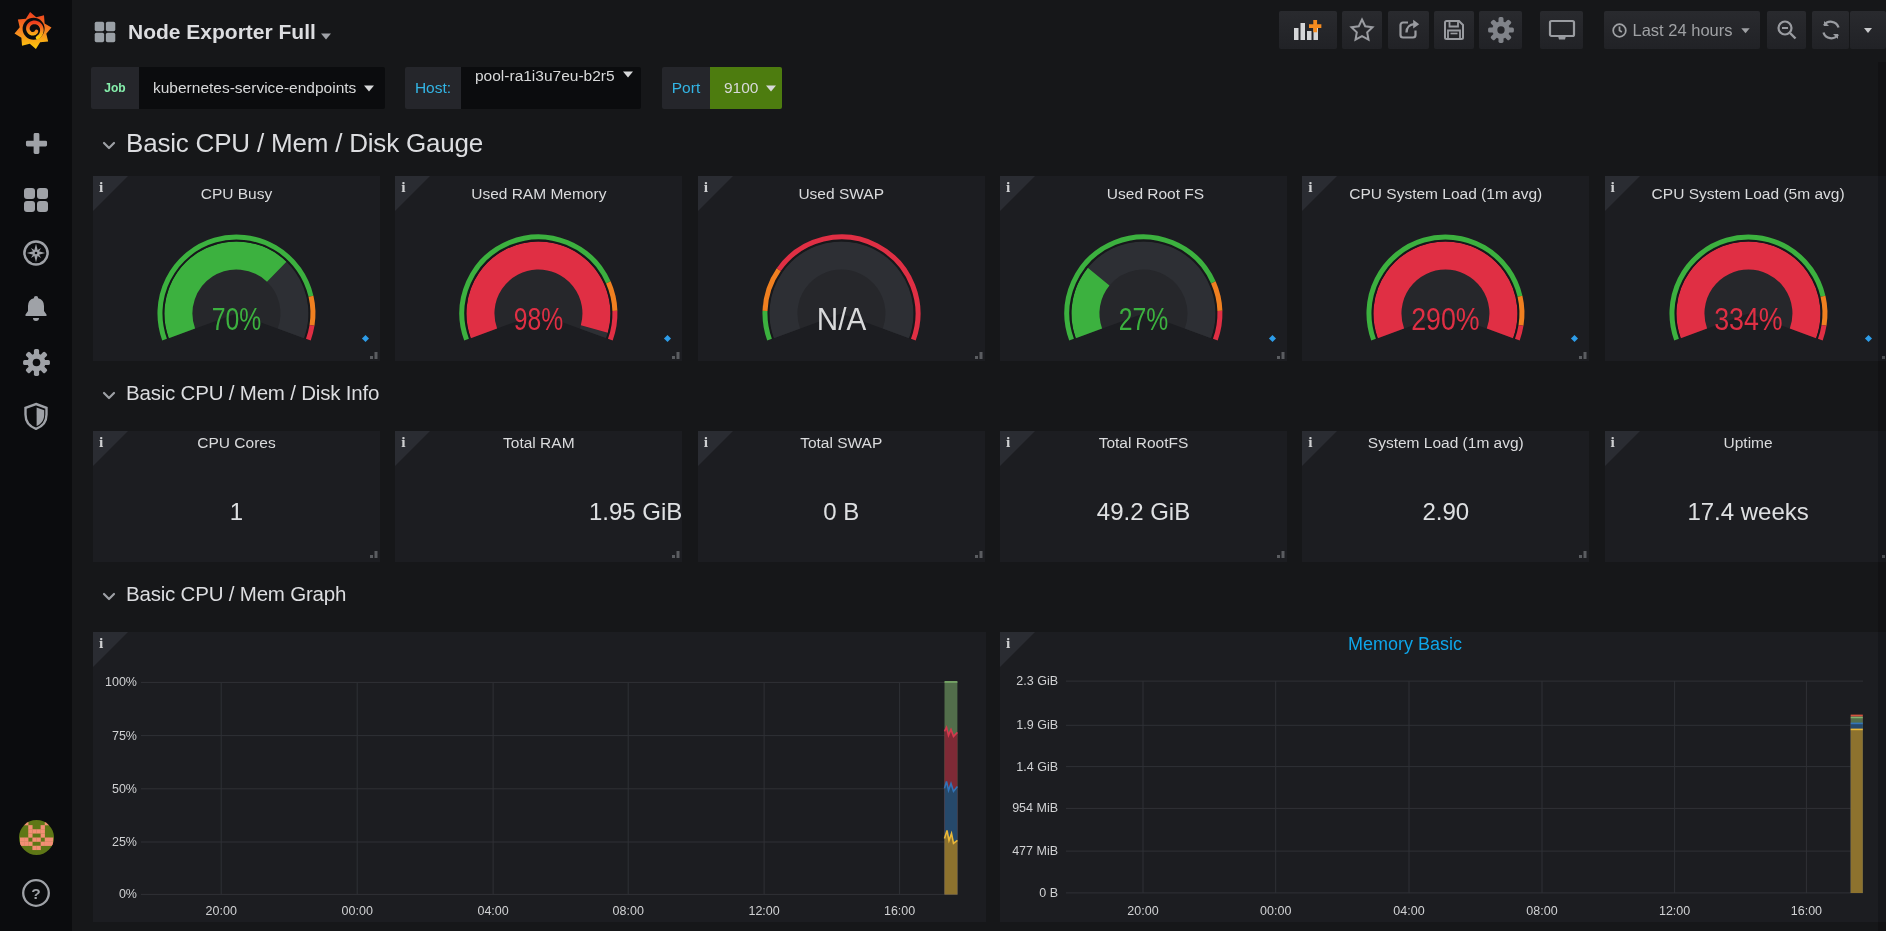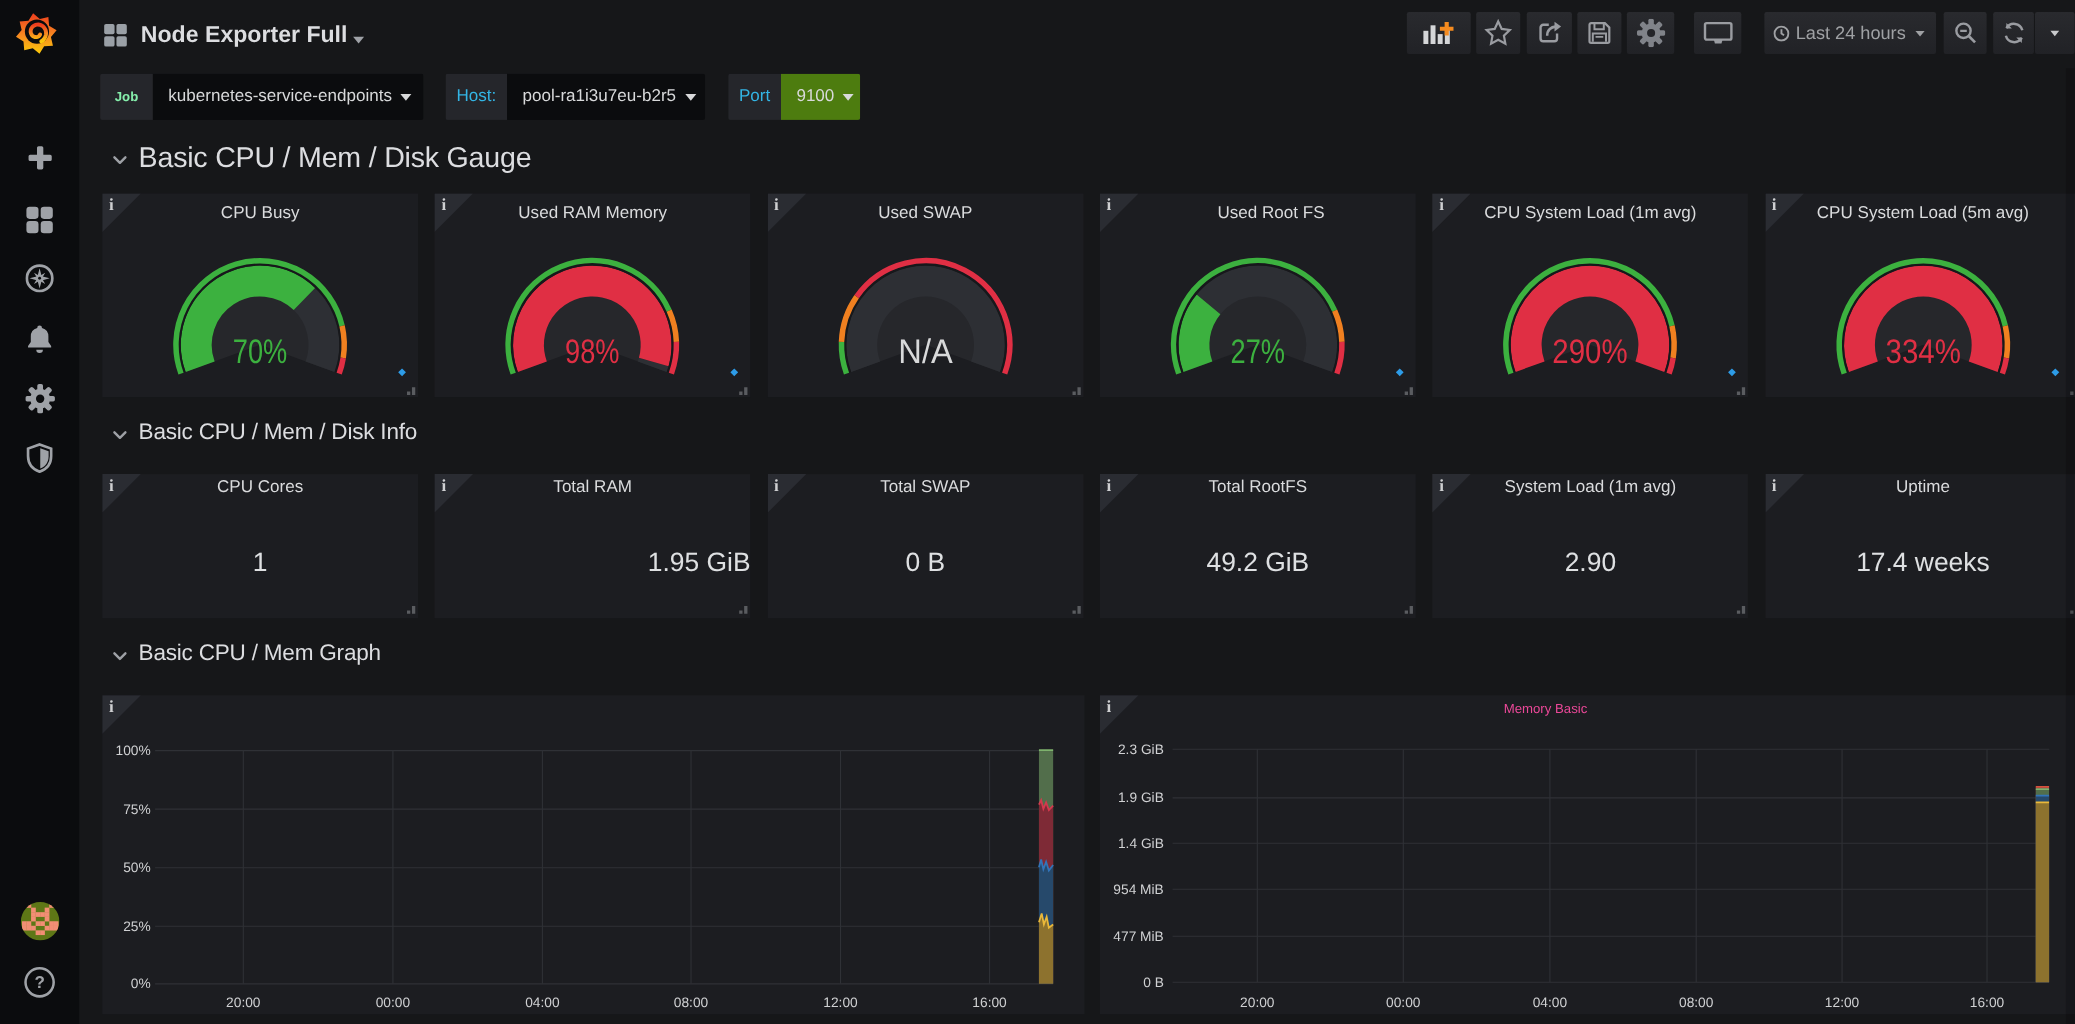--- a/index.html
+++ b/index.html
@@ -211,21 +211,21 @@
       <text x="264.2" y="283" fill="#d0d1d3" font-size="12.5" text-anchor="middle">00:00</text>
       <text x="400.1" y="283" fill="#d0d1d3" font-size="12.5" text-anchor="middle">04:00</text>
       <text x="535.2" y="283" fill="#d0d1d3" font-size="12.5" text-anchor="middle">08:00</text>
       <text x="671.1" y="283" fill="#d0d1d3" font-size="12.5" text-anchor="middle">12:00</text>
       <text x="806.6" y="283" fill="#d0d1d3" font-size="12.5" text-anchor="middle">16:00</text>
     </svg>
     <div style="position:absolute;left:0;top:0;width:0;height:0;border-top:35px solid #2a2c32;border-right:35px solid transparent"></div>
     <div style="position:absolute;left:6px;top:2px;color:#cfd0d2;font-family:'Liberation Serif',serif;font-weight:bold;font-size:15.5px">i</div>
   </div>
 <div style="position:absolute;left:1000.0px;top:631.6px;width:886.0px;height:290.0px;background:#1c1d21;overflow:hidden">
-    <div style="position:absolute;left:0;top:1.4px;width:810px;height:22px;line-height:22px;text-align:center;font-size:12px;font-weight:500;color:#ec4899">Memory Basic</div>
+    <div style="position:absolute;left:0;top:1.4px;width:810px;height:22px;line-height:22px;text-align:center;font-size:18px;font-weight:500;color:#0ea5e9">Memory Basic</div>
     <svg width="886" height="290" style="position:absolute;left:0;top:0">
       <line x1="66" y1="49.1" x2="863" y2="49.1" stroke="#2f3136" stroke-width="1"></line>
       <line x1="66" y1="93.3" x2="863" y2="93.3" stroke="#2f3136" stroke-width="1"></line>
       <line x1="66" y1="134.6" x2="863" y2="134.6" stroke="#2f3136" stroke-width="1"></line>
       <line x1="66" y1="176.4" x2="863" y2="176.4" stroke="#2f3136" stroke-width="1"></line>
       <line x1="66" y1="219.1" x2="863" y2="219.1" stroke="#2f3136" stroke-width="1"></line>
       <line x1="66" y1="260.9" x2="863" y2="260.9" stroke="#2f3136" stroke-width="1"></line>
       <line x1="143.0" y1="49.1" x2="143.0" y2="260.9" stroke="#2f3136" stroke-width="1"></line>
       <line x1="275.7" y1="49.1" x2="275.7" y2="260.9" stroke="#2f3136" stroke-width="1"></line>
       <line x1="409.0" y1="49.1" x2="409.0" y2="260.9" stroke="#2f3136" stroke-width="1"></line>
@@ -344,21 +344,21 @@
     </svg>
   </div>
 <div style="position:absolute;left:91px;top:67px;height:42px;display:flex;border-radius:2px;overflow:hidden;white-space:nowrap">
     <div style="background:#25262b;color:#86efac;font-size:12px;font-weight:700;display:flex;align-items:center;justify-content:center;width:48px;flex:none">Job</div>
     <div style="background:#0b0c0e;color:#d8d9da;font-size:15.5px;display:flex;align-items:center;width:246px;flex:none;padding-left:14px">kubernetes-service-endpoints<svg width="14" height="14" viewBox="0 0 14 14" style="margin-left:6px;flex:none">
         <path d="M2,4.5 L7,10.5 L12,4.5 Z" fill="#d8d9da"></path>
       </svg></div>
   </div>
 <div style="position:absolute;left:405px;top:67px;height:42px;display:flex;border-radius:2px;overflow:hidden;white-space:nowrap">
     <div style="background:#25262b;color:#33b5e5;font-size:15.5px;font-weight:500;display:flex;align-items:center;justify-content:center;width:56px;flex:none">Host:</div>
-    <div style="background:#0b0c0e;color:#d8d9da;font-size:15.5px;display:flex;align-items:center;width:180px;flex:none;padding-left:14px">pool-ra1i3u7eu-b2r5<svg width="14" height="14" viewBox="0 0 14 14" style="margin-left:6px;flex:none">
+    <div style="background:#0b0c0e;color:#d8d9da;font-size:15.5px;display:flex;align-items:flex-start;width:180px;flex:none;padding-left:14px">pool-ra1i3u7eu-b2r5<svg width="14" height="14" viewBox="0 0 14 14" style="margin-left:6px;flex:none">
         <path d="M2,4.5 L7,10.5 L12,4.5 Z" fill="#d8d9da"></path>
       </svg></div>
   </div>
 <div style="position:absolute;left:662px;top:67px;height:42px;display:flex;border-radius:2px;overflow:hidden;white-space:nowrap">
     <div style="background:#25262b;color:#33b5e5;font-size:15.5px;font-weight:500;display:flex;align-items:center;justify-content:center;width:48px;flex:none">Port</div>
     <div style="background:#4d7c0f;color:#d8d9da;font-size:15.5px;display:flex;align-items:center;width:72px;flex:none;padding-left:14px">9100<svg width="14" height="14" viewBox="0 0 14 14" style="margin-left:6px;flex:none">
         <path d="M2,4.5 L7,10.5 L12,4.5 Z" fill="#d8d9da"></path>
       </svg></div>
   </div>
 <div style="position:absolute;left:0;top:0;width:72px;height:931px;background:#0b0c0e">

